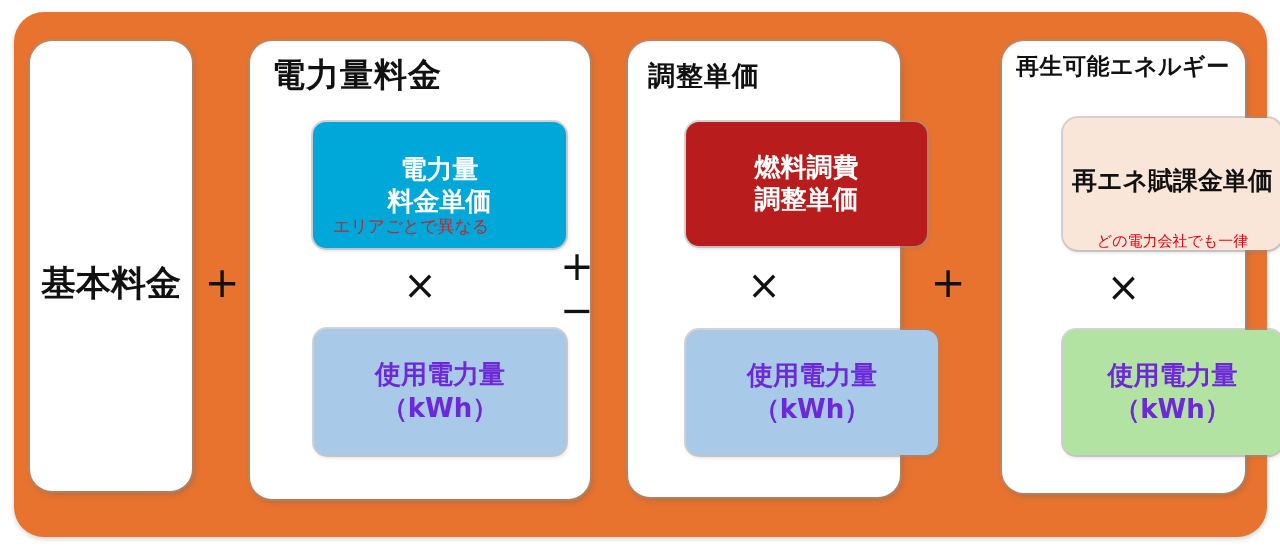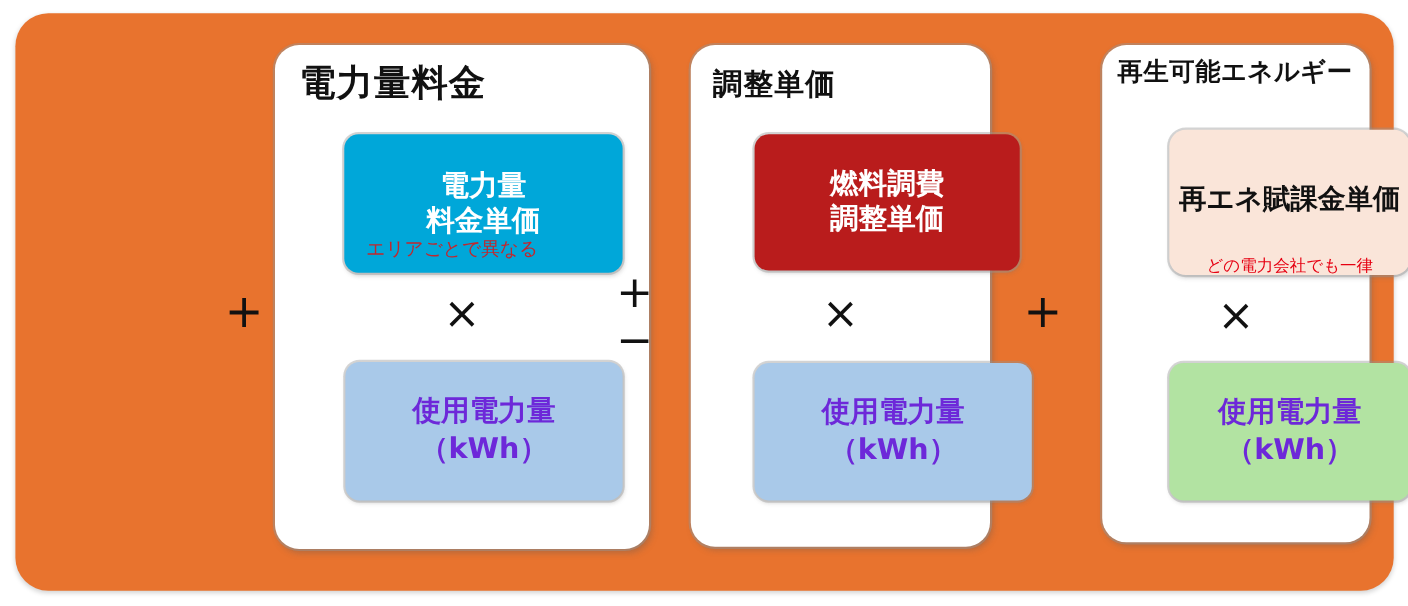--- a/index.html
+++ b/index.html
@@ -67,20 +67,23 @@
   .op{position:absolute;width:60px;text-align:center;color:#111111;}
   .op-plus-1{left:178px;top:250px;font-size:42px;line-height:42px;}
   .op-pm{left:533px;top:232px;font-size:40px;line-height:44px;}
   .op-plus-2{left:904px;top:250px;font-size:42px;line-height:42px;}
 </style>
 </head>
 <body>
 
 <div class="board">
 
+  <div class="panel panel-basic">
+    <div class="basic-label">基本料金</div>
+  </div>
 
   <div class="op op-plus-1">+</div>
 
   <div class="panel panel-energy">
     <div class="panel-title title-energy">電力量料金</div>
     <div class="unit-box unit-energy">
       <div class="unit-main">
         <span>電力量</span><br>
         <span>料金単価</span>
       </div>

